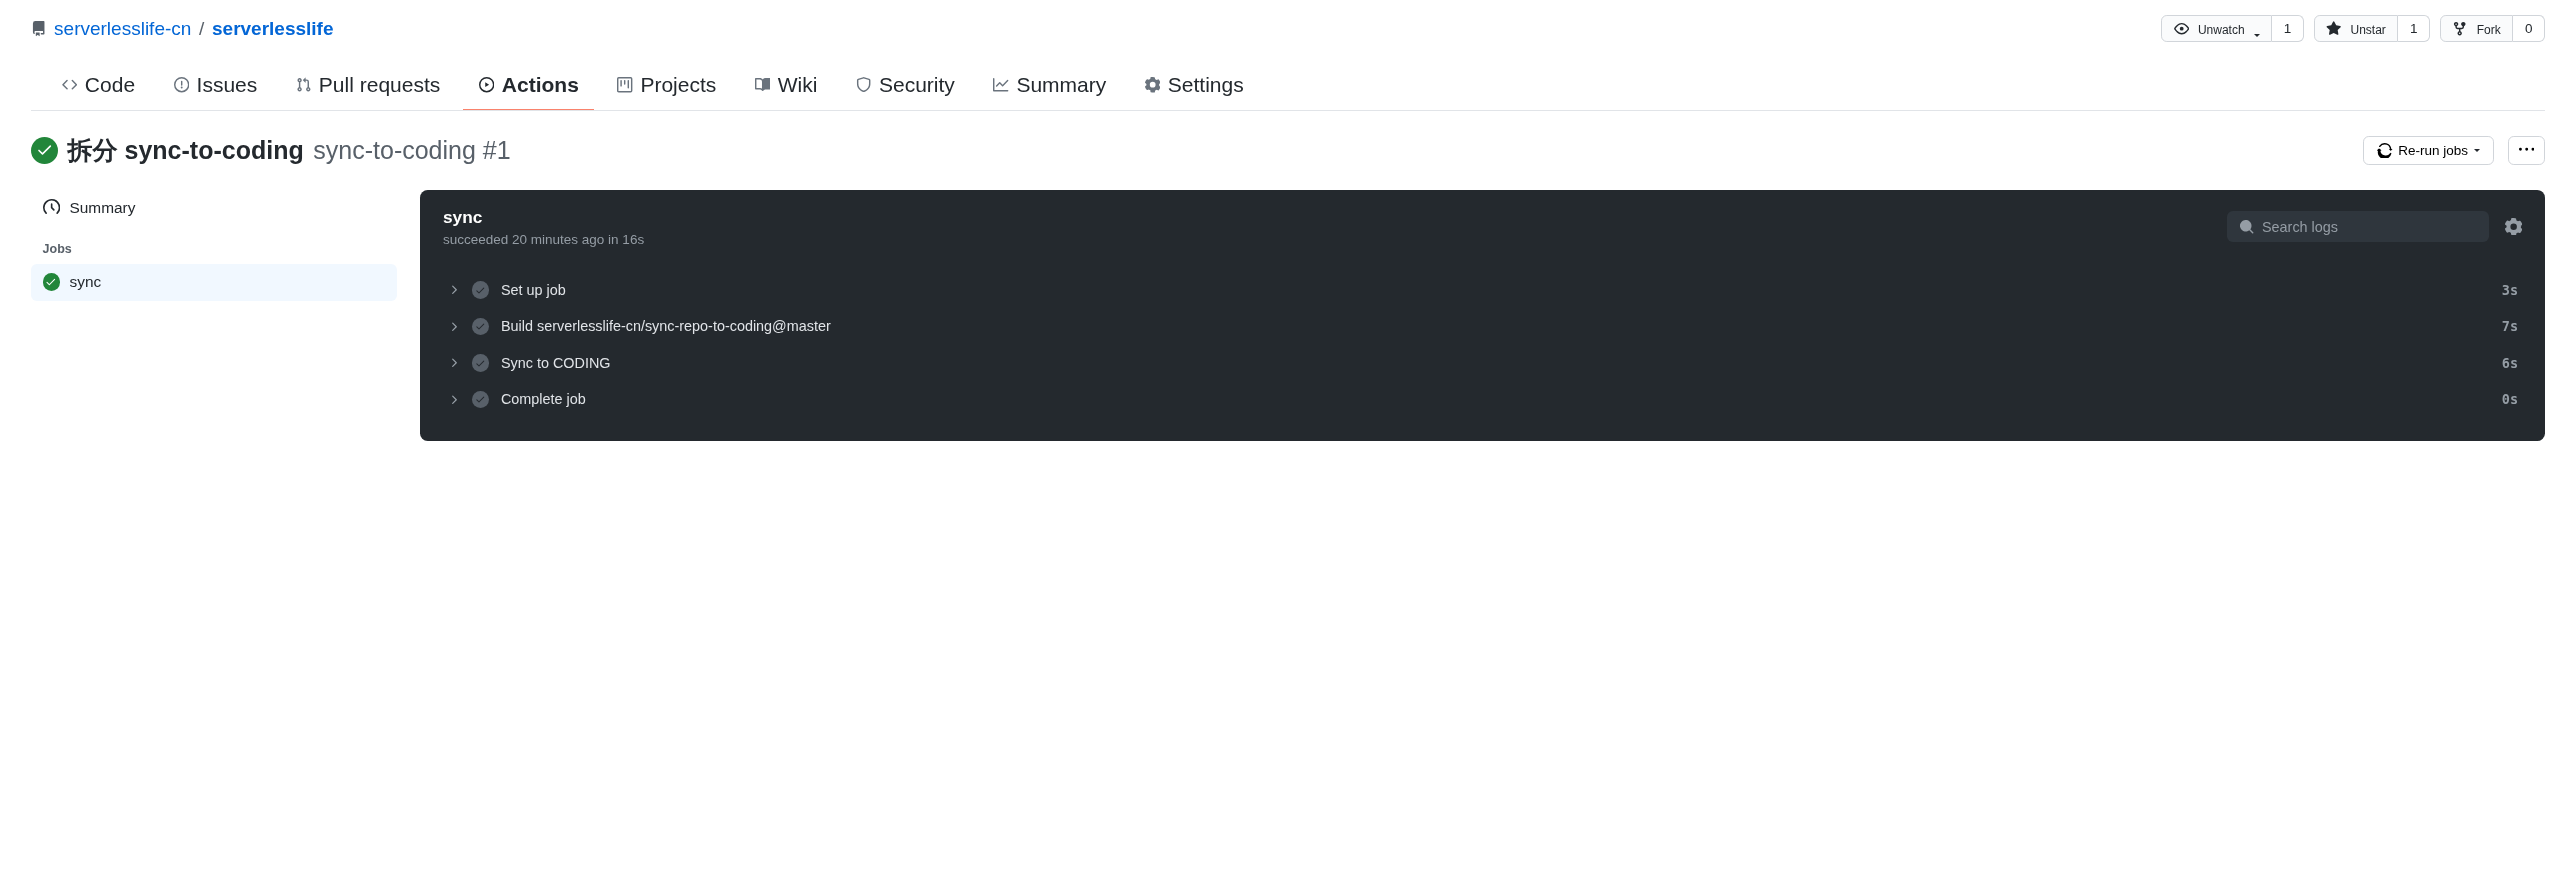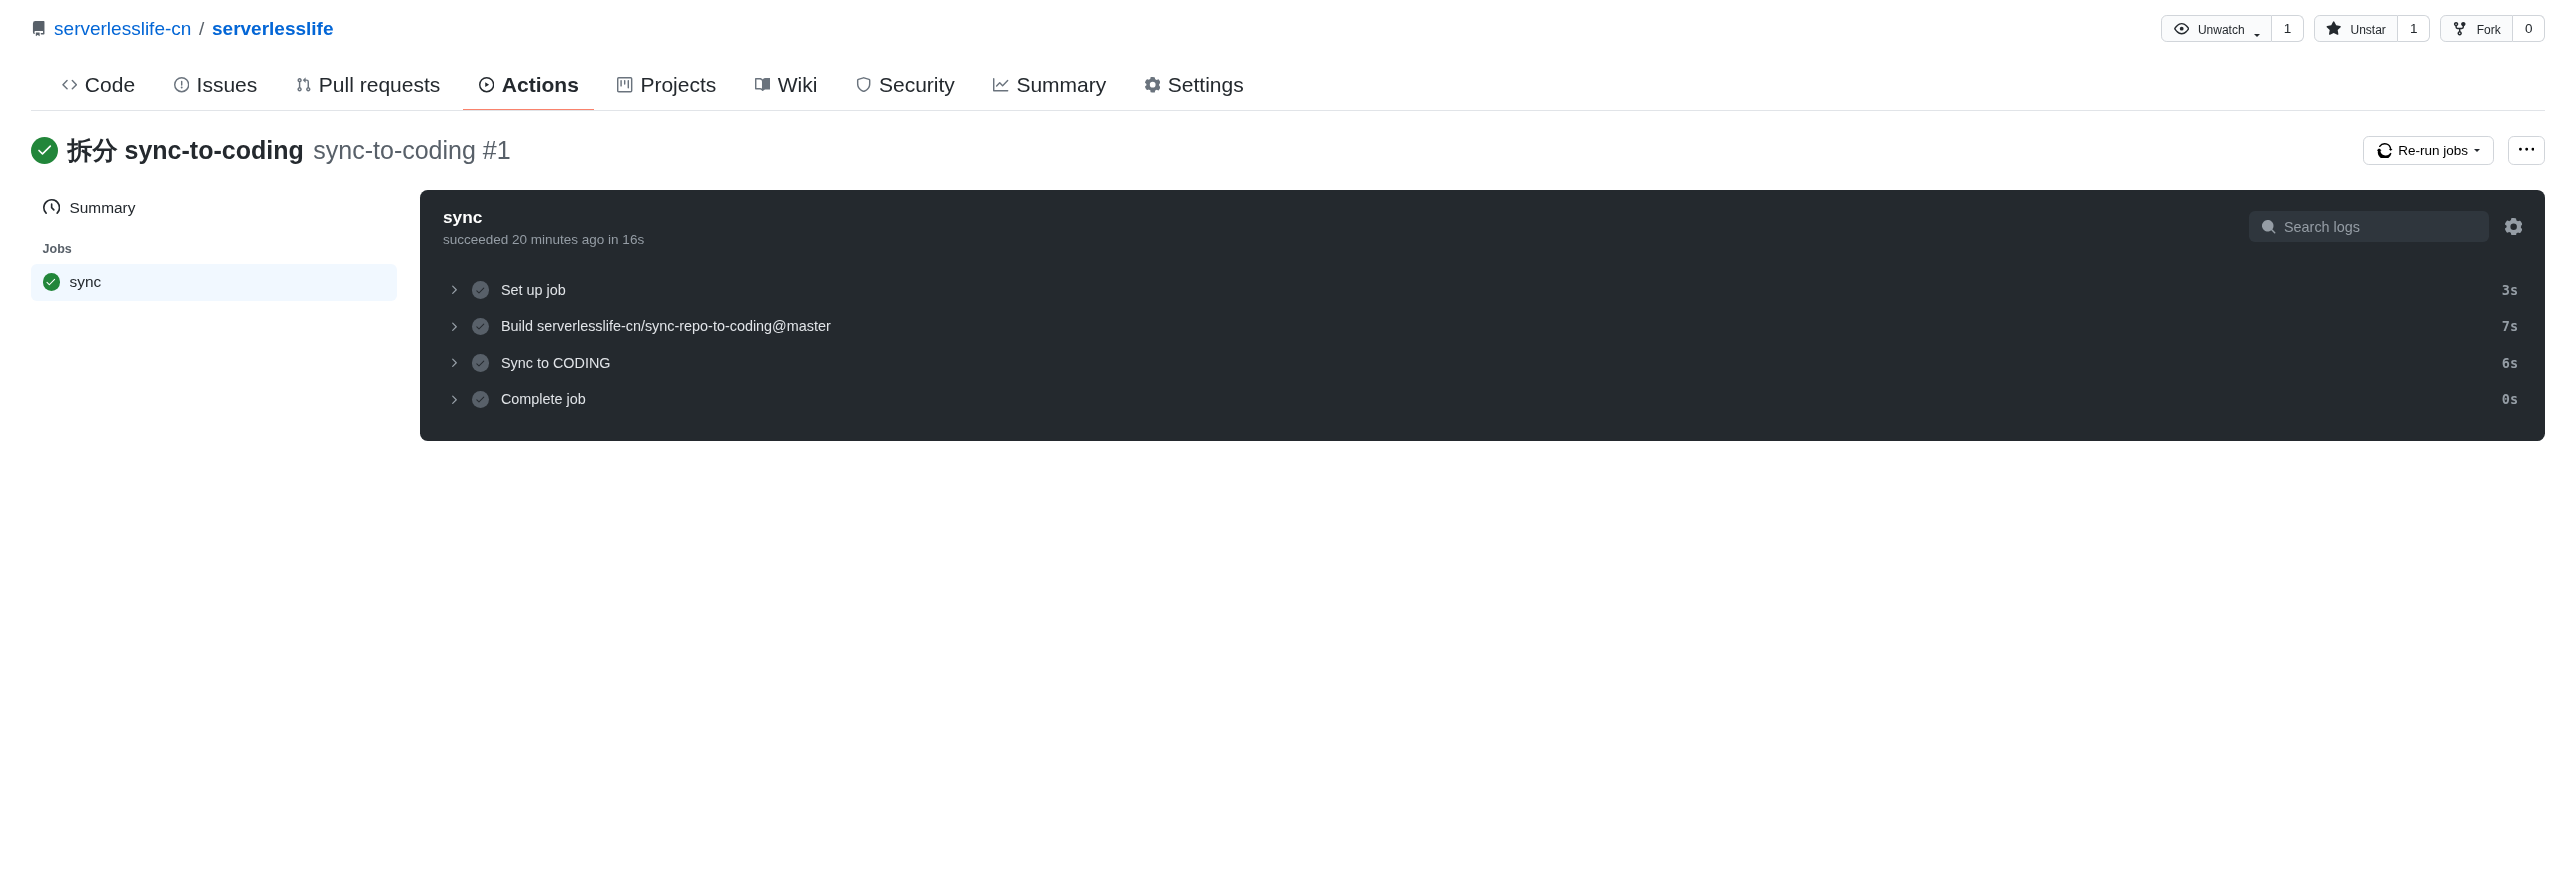--- a/index.html
+++ b/index.html
@@ -45,21 +45,21 @@
 .sidebar-item .home-icon { width: 17.3px; height: 17.3px; }
 .sidebar-label { font-weight: 600; font-size: 12.5px; color: #586069; padding: 15.4px 11.6px 7.7px; }
 .small-check { width: 17.3px; height: 17.3px; background: #22863a; border-radius: 50%; display: flex; align-items: center; justify-content: center; flex-shrink: 0; }
 .small-check svg { width: 11.6px; height: 11.6px; color: #fff; }
 
 .log-panel { flex: 1; background: #24292e; border-radius: 7.7px; color: #e1e4e8; overflow: hidden; }
 .log-header { display: flex; justify-content: space-between; align-items: center; padding: 17.3px 23px; }
 .log-title { font-size: 17.3px; font-weight: 600; color: #fff; }
 .log-subtitle { font-size: 13.5px; color: #959da5; margin-top: 3.9px; }
 .log-controls { display: flex; align-items: center; gap: 15.4px; }
-.search-box { display: flex; align-items: center; gap: 7.7px; background: #2f363d; border-radius: 5.8px; padding: 7.7px 11.6px; width: 240px; }
+.search-box { display: flex; align-items: center; gap: 7.7px; background: #2f363d; border-radius: 5.8px; padding: 7.7px 11.6px; width: 262px; }
 .search-box svg { width: 15.4px; height: 15.4px; color: #959da5; }
 .search-box input { background: transparent; border: none; outline: none; color: #e1e4e8; font-size: 14.4px; flex: 1; }
 .search-box input::placeholder { color: #959da5; }
 .gear-icon { width: 17.3px; height: 17.3px; color: #959da5; cursor: pointer; }
 
 .steps { padding: 7.7px 15.4px 23px; }
 .step { display: flex; align-items: center; gap: 11.6px; padding: 9.6px 11.6px; font-size: 14.4px; }
 .step-chevron { width: 13.5px; height: 13.5px; color: #959da5; }
 .step-check { width: 17.3px; height: 17.3px; background: #586069; border-radius: 50%; display: flex; align-items: center; justify-content: center; }
 .step-check svg { width: 10.6px; height: 10.6px; color: #24292e; }

